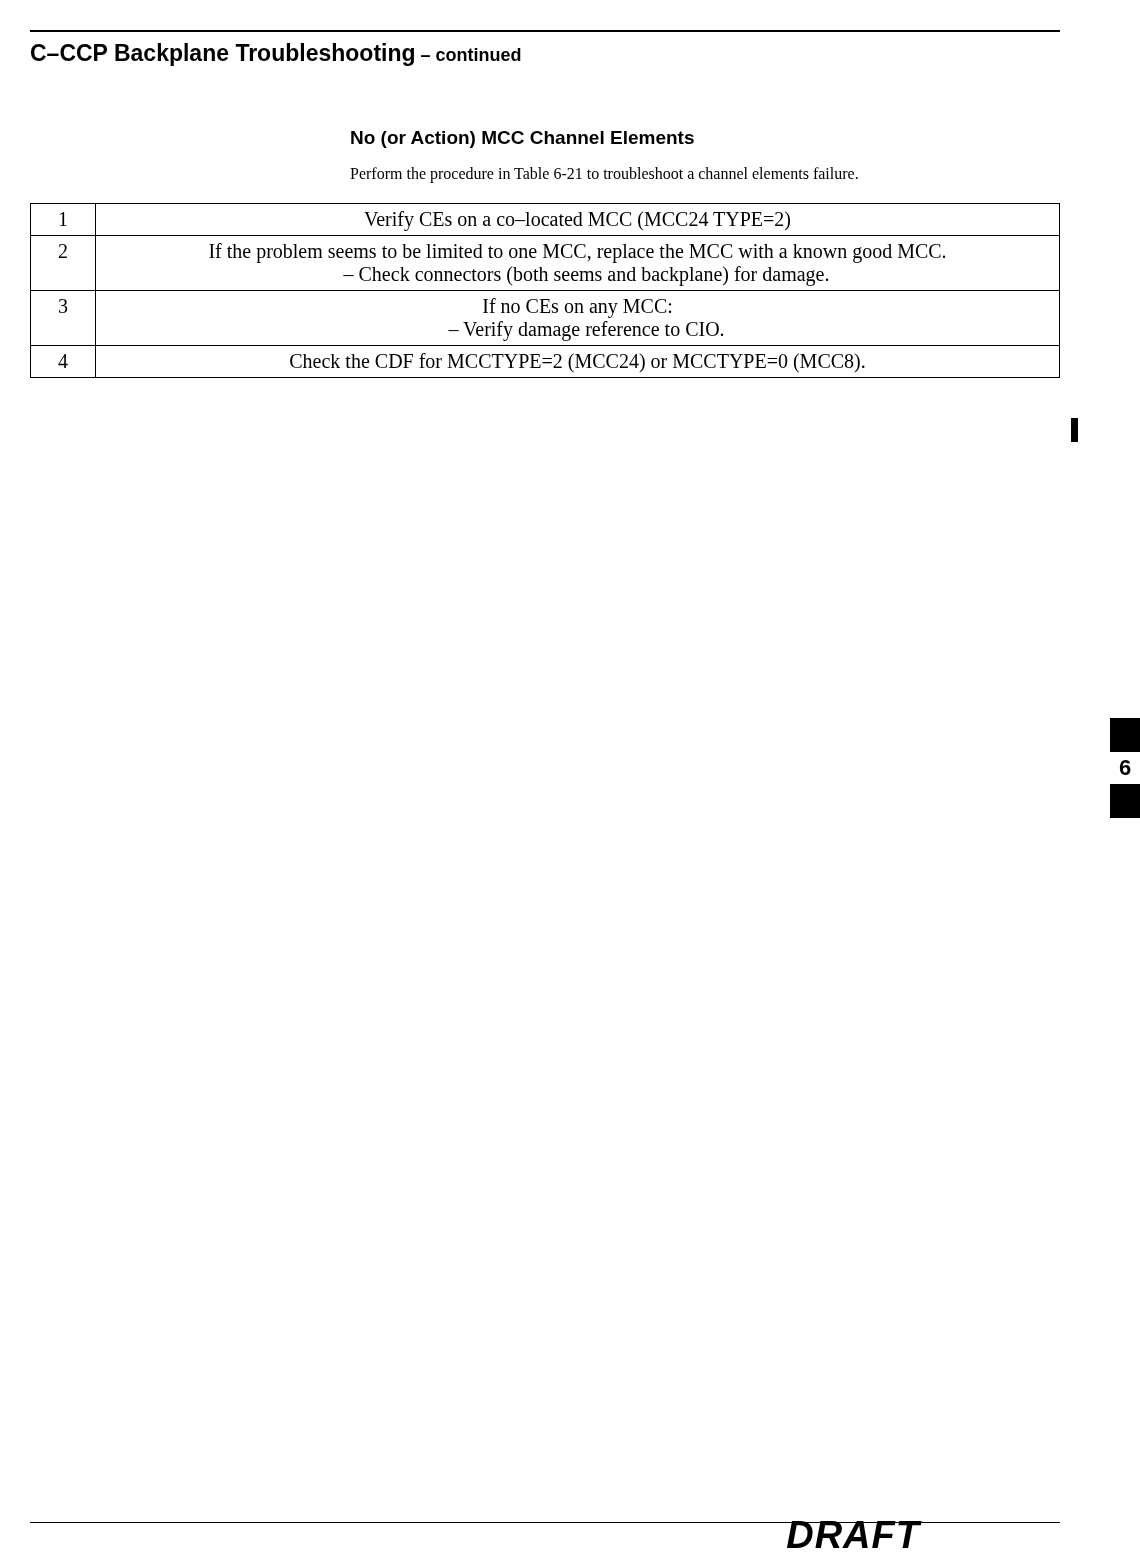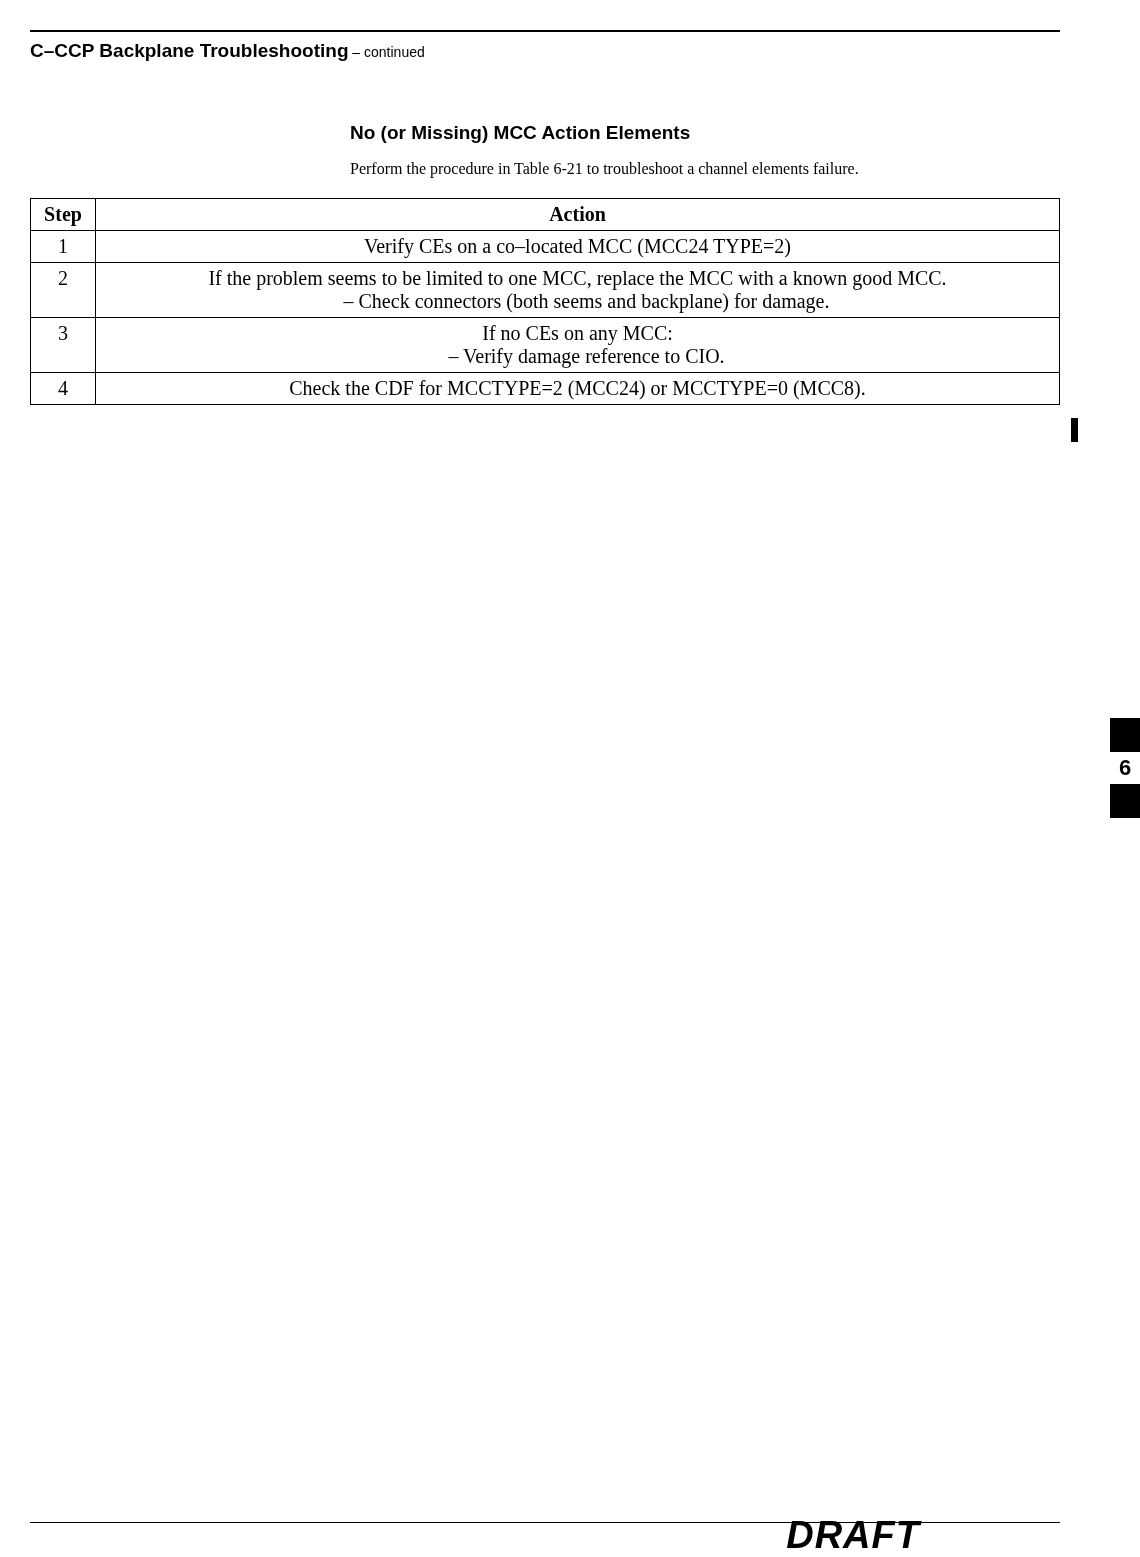--- a/index.html
+++ b/index.html
@@ -10,27 +10,27 @@
       font-family: "Times New Roman", Times, serif;
       position: relative;
       padding: 30px 80px 30px 30px;
     }
     .header-rule {
       border-top: 2px solid #000;
       margin-bottom: 8px;
     }
     .page-title {
       font-family: Arial, Helvetica, sans-serif;
-      font-size: 19px;
+      font-size: 23px;
       font-weight: bold;
     }
     .page-title-suffix {
       font-family: Arial, Helvetica, sans-serif;
-      font-size: 14px;
-      font-weight: normal;
+      font-size: 18px;
+      font-weight: bold;
     }
     .section-heading {
       font-family: Arial, Helvetica, sans-serif;
       font-size: 19px;
       font-weight: bold;
       margin-left: 320px;
       margin-top: 60px;
       margin-bottom: 15px;
     }
     .section-para {
@@ -131,29 +131,25 @@
     }
   </style>
 </head>
 <body>
 
 <div class="header-rule"></div>
 <div>
   <span class="page-title">C–CCP Backplane Troubleshooting</span><span class="page-title-suffix"> – continued</span>
 </div>
 
-<div class="section-heading">No (or Missing) MCC Action Elements</div>
+<div class="section-heading">No (or Action) MCC Channel Elements</div>
 <div class="section-para">Perform the procedure in Table 6-21 to troubleshoot a channel elements failure.</div>
 
 <table class="procedure">
   <tbody>
-  <tr>
-    <th class="step">Step</th>
-    <th class="action">Action</th>
-  </tr>
   <tr>
     <td class="step-num">1</td>
     <td>
       <div>Verify CEs on a co–located MCC (MCC24 TYPE=2)</div>
     </td>
   </tr>
   <tr>
     <td class="step-num">2</td>
     <td>
       <div>If the problem seems to be limited to one MCC, replace the MCC with a known good MCC.</div>

